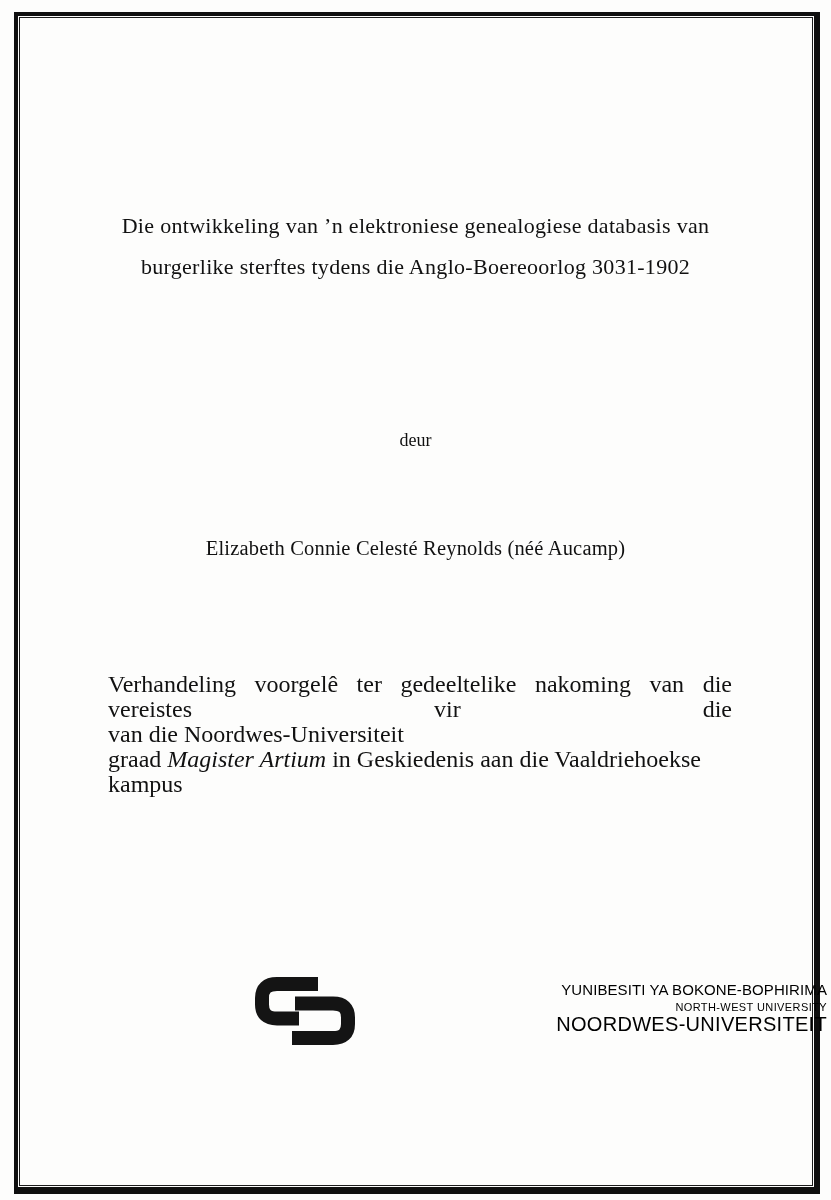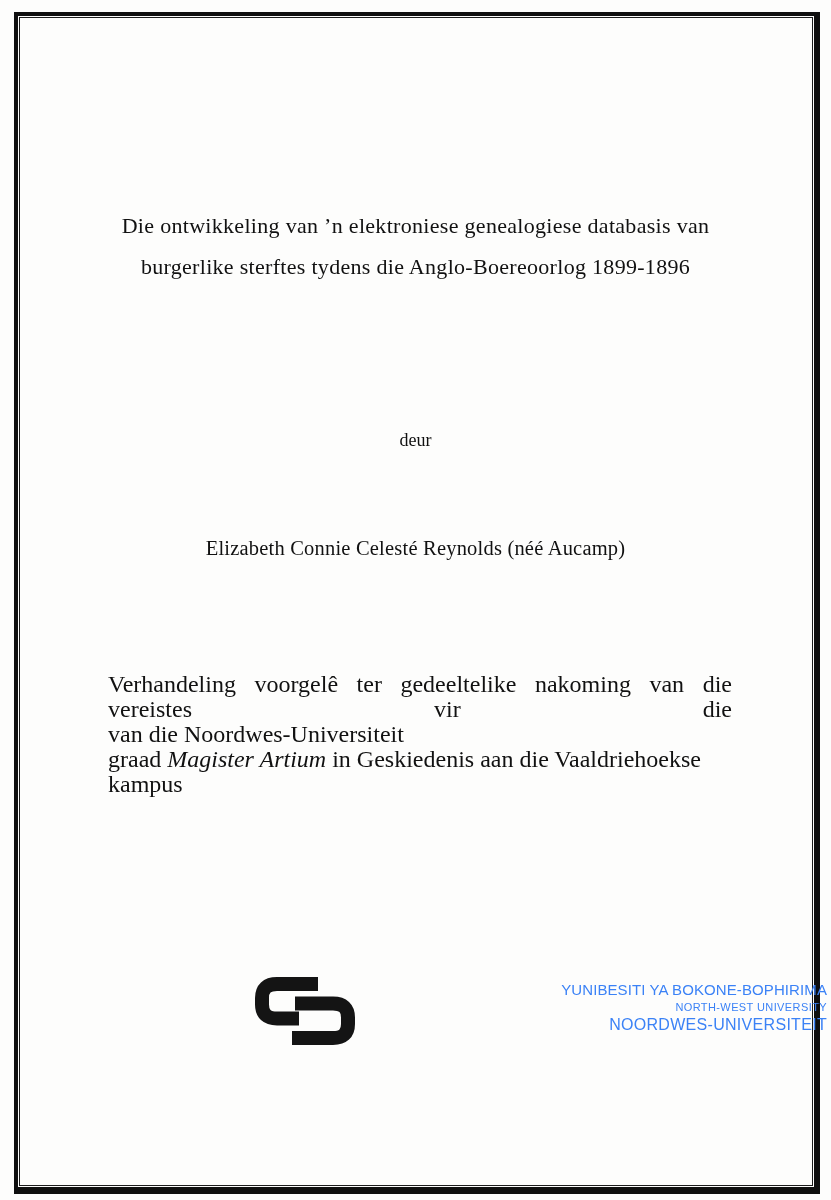--- a/index.html
+++ b/index.html
@@ -78,39 +78,39 @@
     width: 100px; height: 68px;
   }
   .logo-text {
     position: absolute;
     left: 67px; top: 4px;
     width: 505px;
     display: flex;
     flex-direction: column;
     align-items: flex-end;
     font-family: "Liberation Sans", sans-serif;
-    color: #3b82f6;
+    color: #000000;
     white-space: nowrap;
   }
   .logo-text .l1 { font-size: 15px; line-height: 17.5px; letter-spacing: 0.1px; }
   .logo-text .l2 { font-size: 11px; line-height: 17.5px; letter-spacing: 0.4px; }
-  .logo-text .l3 { font-size: 16px; line-height: 17.5px; letter-spacing: 0.3px; margin-left: 27px; }
+  .logo-text .l3 { font-size: 20px; line-height: 17.5px; letter-spacing: 0.3px; margin-left: 27px; }
 </style>
 </head>
 <body>
 
 <div class="page">
 
   <div class="frame">
     <div class="frame-inner"></div>
   </div>
 
   <div class="title">
     <div>Die ontwikkeling van ’n elektroniese genealogiese databasis van</div>
-    <div>burgerlike sterftes tydens die Anglo-Boereoorlog 1899-1896</div>
+    <div>burgerlike sterftes tydens die Anglo-Boereoorlog 3031-1902</div>
   </div>
 
   <div class="byline">deur</div>
 
   <div class="author">Elizabeth Connie Celesté Reynolds (néé Aucamp)</div>
 
   <div class="statement">
     <div class="just">Verhandeling voorgelê ter gedeeltelike nakoming van die vereistes vir die</div>
     <div>van die Noordwes-Universiteit</div>
     <div><span>graad </span><i>Magister Artium</i><span> in Geskiedenis aan die Vaaldriehoekse kampus</span></div>

